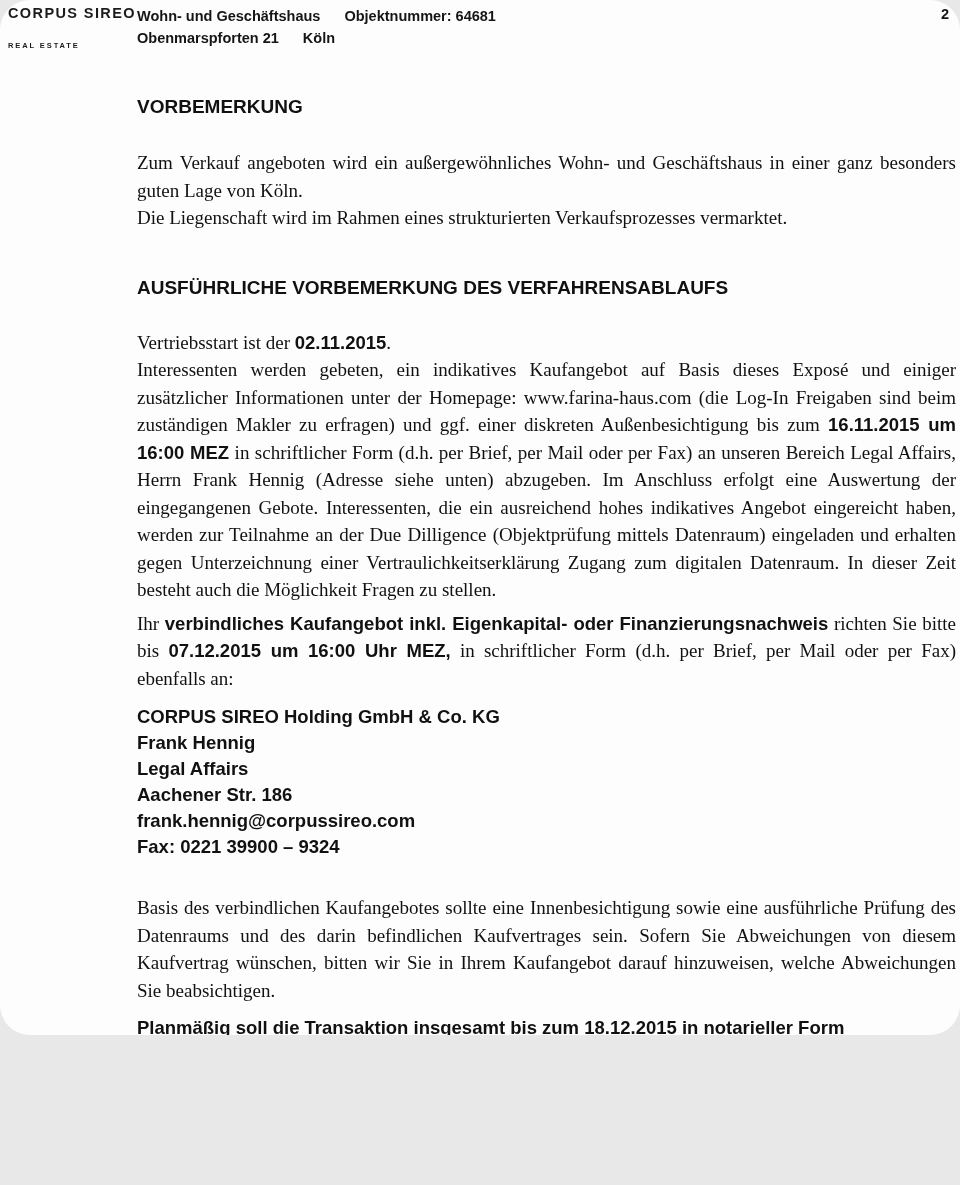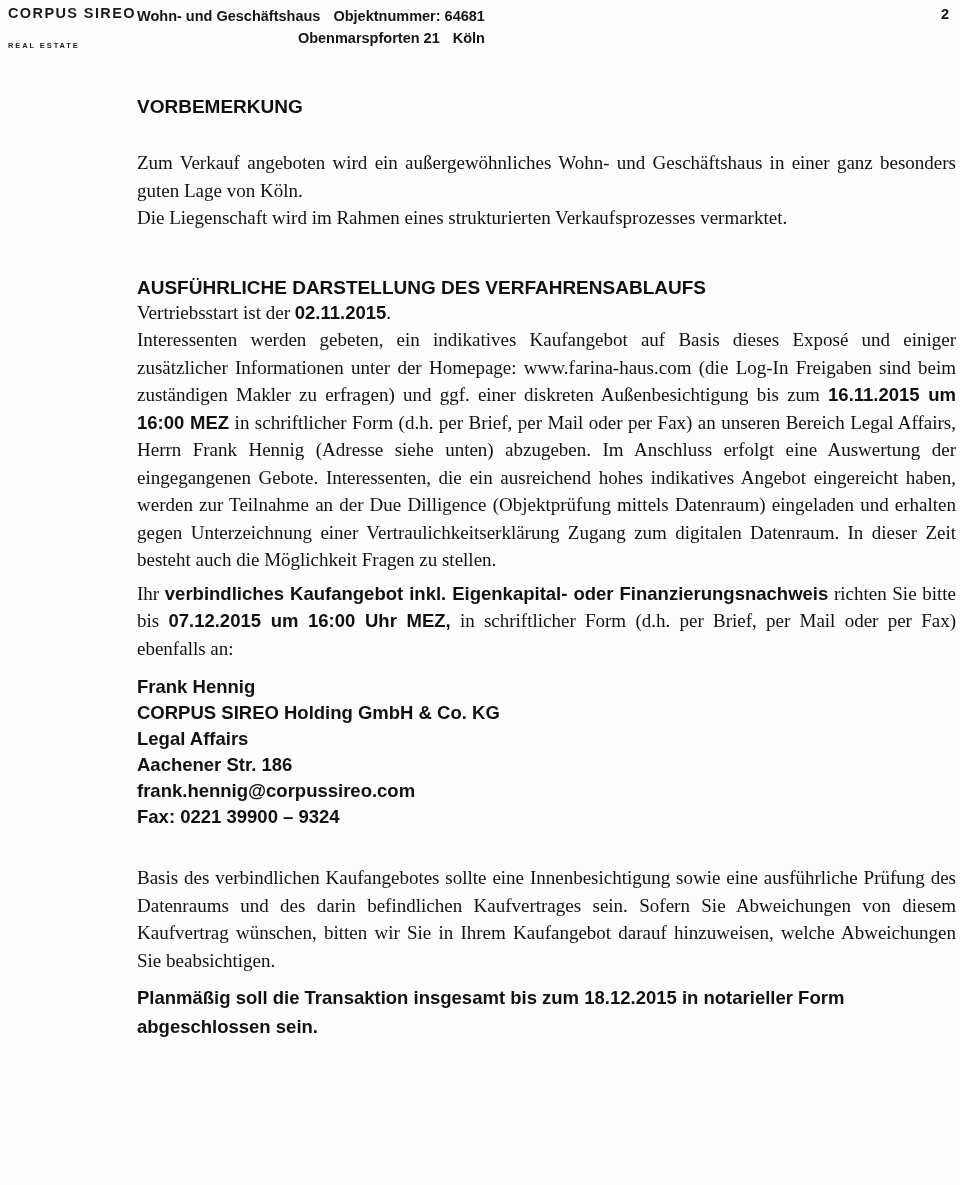--- a/index.html
+++ b/index.html
@@ -4,25 +4,26 @@
 <title>Exposé Seite 2</title>
 <style>
   html, body {
     margin: 0;
     padding: 0;
     background: #e8e8e8;
   }
   .page {
     position: relative;
     width: 960px;
-    height: 1185px;
+    height: 1035px;
     margin: 0 auto;
     background: #fdfdfd;
     color: #111;
     overflow: hidden;
+    border-radius: 30px;
   }
 
   
   .doc-header {
     display: flex;
     align-items: flex-start;
     padding: 5px 8px 0 8px;
   }
   .logo {
     width: 129px;
@@ -45,21 +46,21 @@
     margin-top: 20px;
     white-space: nowrap;
   }
   .header-info {
     font-family: "Liberation Sans", sans-serif;
     font-weight: 700;
     font-size: 14.5px;
     line-height: 22px;
     color: #151515;
   }
-  .header-row { display: flex; gap: 13px; justify-content: flex-end; }
+  .header-row { display: flex; gap: 24px; }
   .page-number {
     margin-left: auto;
     padding-right: 3px;
     font-family: "Liberation Sans", sans-serif;
     font-weight: 700;
     font-size: 14.5px;
     line-height: 18px;
     color: #151515;
   }
 
@@ -87,21 +88,21 @@
   }
   .justify { text-align: justify; }
   .bs {
     font-family: "Liberation Sans", sans-serif;
     font-weight: 700;
     font-size: 18.5px;
   }
 
   .p-intro        { margin-top: 31px; }
   .p-vermarktung  { }
-  .p-vertrieb     { }
+  .p-vertrieb     { margin-top: 30px; }
   .p-indikativ    { }
   .p-innen        { margin-top: 11px; }
   .p-kauf         { margin-top: 6px; }
   .p-basis        { margin-top: 34px; }
 
   .address-block {
     margin-top: 12px;
     font-family: "Liberation Sans", sans-serif;
     font-weight: 700;
     font-size: 18.5px;
@@ -143,32 +144,32 @@
   </header>
 
   <main class="content">
 
     <h2 class="section-heading h-vorbemerkung">VORBEMERKUNG</h2>
 
     <p class="body-text justify p-intro">Zum Verkauf angeboten wird ein außergewöhnliches Wohn- und Geschäftshaus in einer ganz besonders guten Lage von Köln.</p>
 
     <p class="body-text p-vermarktung">Die Liegenschaft wird im Rahmen eines strukturierten Verkaufsprozesses vermarktet.</p>
 
-    <h2 class="section-heading h-verfahren">AUSFÜHRLICHE DARSTELLUNG DES VERFAHRENSABLAUFS</h2>
+    <h2 class="section-heading h-verfahren">AUSFÜHRLICHE VORBEMERKUNG DES VERFAHRENSABLAUFS</h2>
 
     <p class="body-text p-vertrieb"><span>Vertriebsstart ist der </span><span class="bs">02.11.2015</span><span>.</span></p>
 
     <p class="body-text justify p-indikativ"><span>Interessenten werden gebeten, ein indikatives Kaufangebot auf Basis dieses Exposé und einiger zusätzlicher Informationen unter der Homepage: www.farina-haus.com (die Log-In Freigaben sind beim zuständigen Makler zu erfragen) und ggf. einer diskreten Außenbesichtigung bis zum </span><span class="bs">16.11.2015 um 16:00 MEZ</span><span> in schriftlicher Form (d.h. per Brief, per Mail oder per Fax) an unseren Bereich Legal Affairs, Herrn Frank Hennig (Adresse siehe unten) abzugeben. Im Anschluss erfolgt eine Auswertung der eingegangenen Gebote. Interessenten, die ein ausreichend hohes indikatives Angebot eingereicht haben, werden zur Teilnahme an der Due Dilligence (Objektprüfung mittels Datenraum) eingeladen und erhalten gegen Unterzeichnung einer Vertraulichkeitserklärung Zugang zum digitalen Datenraum. In dieser Zeit besteht auch die Möglichkeit Fragen zu stellen.</span></p>
 
 
     <p class="body-text justify p-kauf"><span>Ihr </span><span class="bs">verbindliches Kaufangebot inkl. Eigenkapital- oder Finanzierungsnachweis</span><span> richten Sie bitte bis </span><span class="bs">07.12.2015 um 16:00 Uhr MEZ,</span><span> in schriftlicher Form (d.h. per Brief, per Mail oder per Fax) ebenfalls an:</span></p>
 
     <div class="address-block">
+      <div>CORPUS SIREO Holding GmbH &amp; Co. KG</div>
       <div>Frank Hennig</div>
-      <div>CORPUS SIREO Holding GmbH &amp; Co. KG</div>
       <div>Legal Affairs</div>
       <div>Aachener Str. 186</div>
       <div>frank.hennig@corpussireo.com</div>
       <div>Fax: 0221 39900 – 9324</div>
     </div>
 
     <p class="body-text justify p-basis">Basis des verbindlichen Kaufangebotes sollte eine Innenbesichtigung sowie eine ausführliche Prüfung des Datenraums und des darin befindlichen Kaufvertrages sein. Sofern Sie Abweichungen von diesem Kaufvertrag wünschen, bitten wir Sie in Ihrem Kaufangebot darauf hinzuweisen, welche Abweichungen Sie beabsichtigen.</p>
 
     <p class="p-plan">Planmäßig soll die Transaktion insgesamt bis zum 18.12.2015 in notarieller Form abgeschlossen sein.</p>
 

